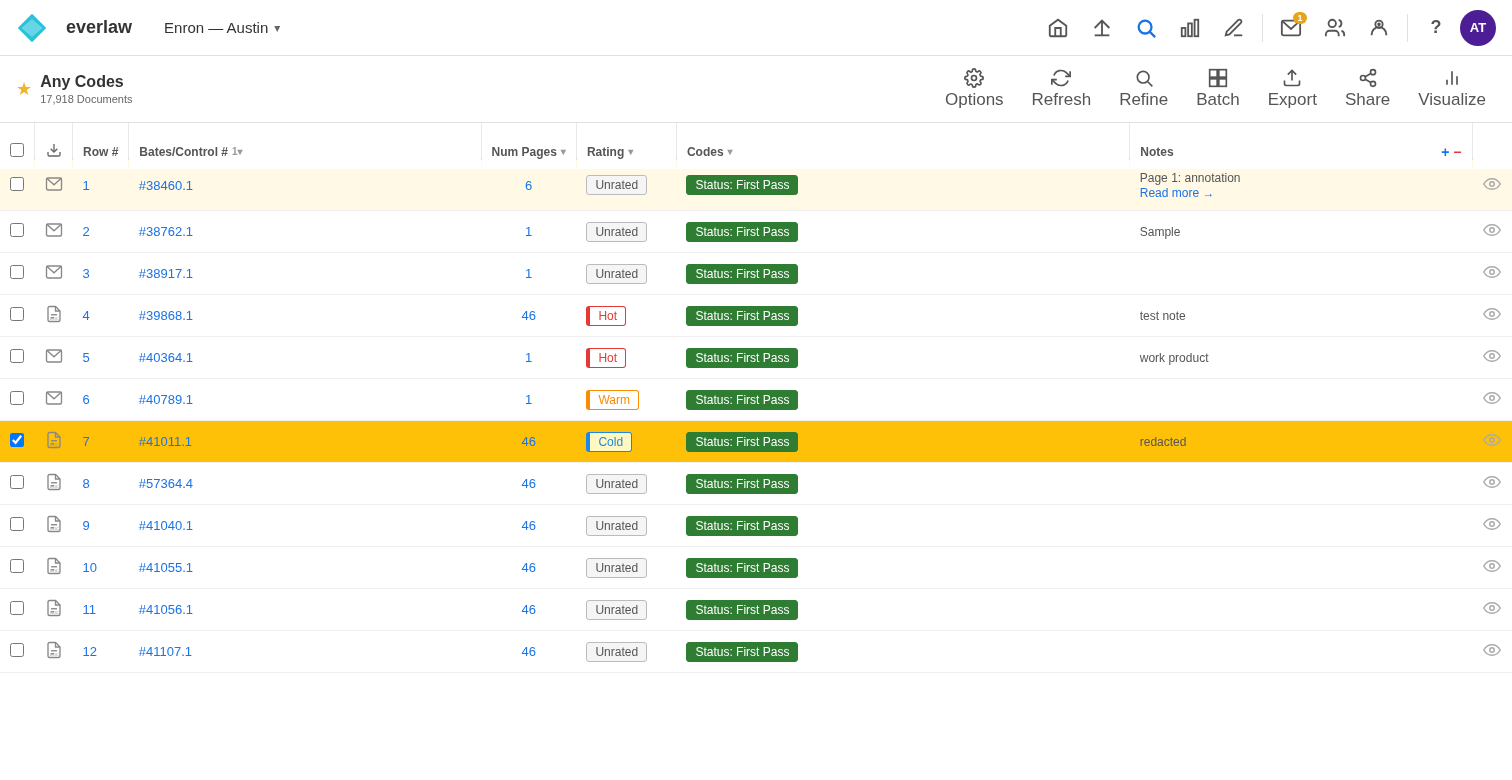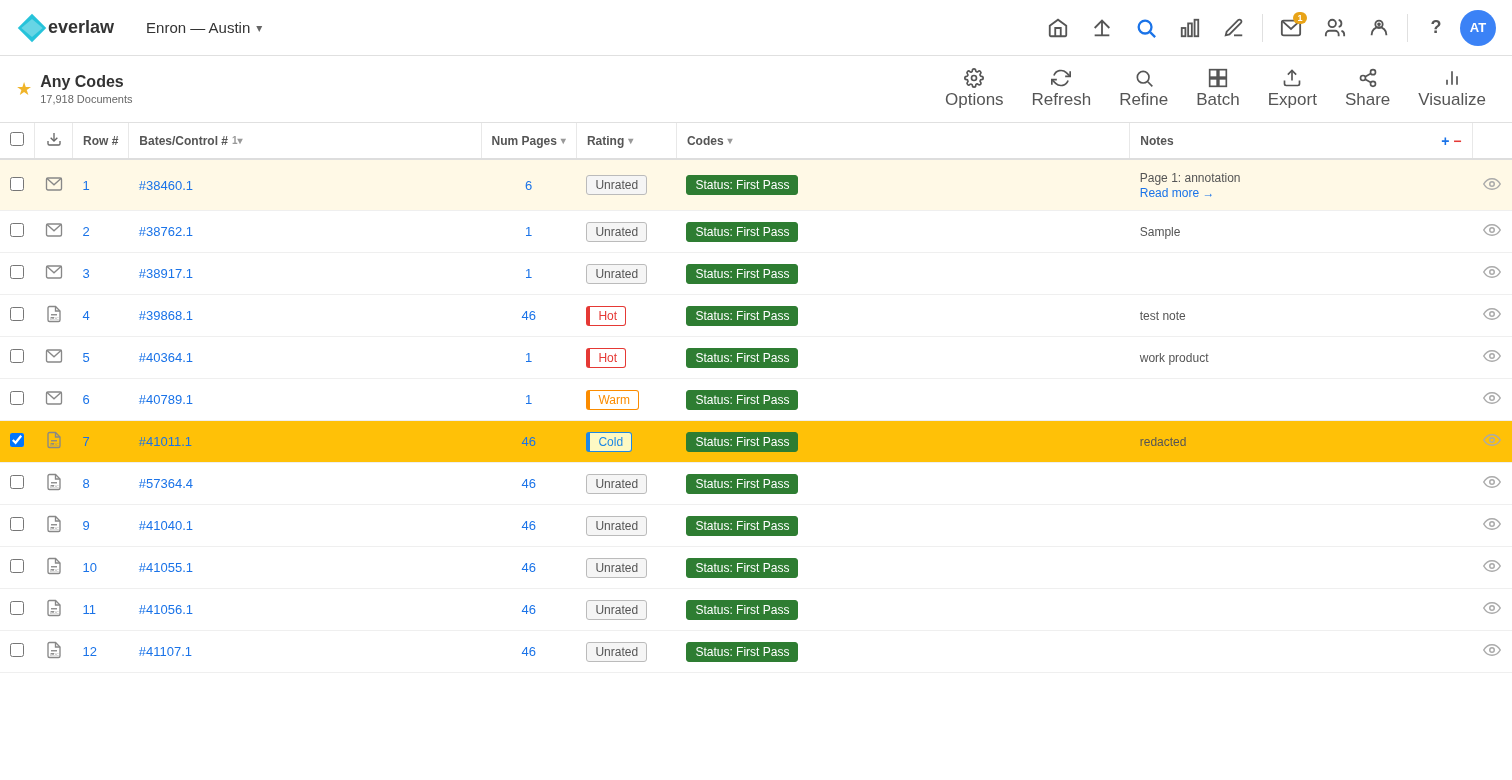--- a/index.html
+++ b/index.html
@@ -4,41 +4,41 @@
   <style>
     * { box-sizing: border-box; margin: 0; padding: 0; }
     body { font-family: -apple-system, BlinkMacSystemFont, 'Segoe UI', sans-serif; font-size: 13px; background: #fff; color: #333; height: 780px; overflow: hidden; }
 
     
     .top-nav {
       display: flex; align-items: center; height: 56px;
       background: #fff; border-bottom: 1px solid #e0e0e0;
       padding: 0 16px; gap: 0;
     }
-    .logo-area { display: flex; align-items: center; gap: 0; margin-right: 24px; }
+    .logo-area { display: flex; align-items: center; gap: 18px; margin-right: 24px; }
     .logo-diamond { width: 32px; height: 32px; }
     .logo-text { font-size: 18px; font-weight: 600; color: #333; }
     .project-selector { display: flex; align-items: center; gap: 6px; font-size: 15px; font-weight: 500; color: #333; padding: 4px 8px; border-radius: 4px; cursor: pointer; }
     .project-selector .chevron { font-size: 12px; color: #666; }
     .nav-spacer { flex: 1; }
     .nav-icons { display: flex; align-items: center; gap: 4px; }
     .nav-icon-btn {
       width: 40px; height: 40px; display: flex; align-items: center; justify-content: center;
       border-radius: 4px; cursor: pointer; color: #555; font-size: 18px; position: relative;
       background: none; border: none;
     }
     .nav-icon-btn.active { color: #1a73e8; }
     .badge {
       position: absolute; top: 4px; right: 4px;
       background: #e8a317; color: #fff; font-size: 9px; font-weight: bold;
       border-radius: 8px; padding: 1px 4px; min-width: 14px; text-align: center;
     }
     .nav-divider { width: 1px; height: 28px; background: #e0e0e0; margin: 0 4px; }
     .avatar-btn {
-      width: 36px; height: 36px; border-radius: 50%; background: #3b82f6;
+      width: 36px; height: 36px; border-radius: 50%; background: #4c1d95;
       display: flex; align-items: center; justify-content: center;
       color: #fff; font-size: 13px; font-weight: bold; cursor: pointer;
     }
 
     
     .sub-header {
       display: flex; align-items: center; justify-content: space-between;
       padding: 8px 16px; border-bottom: 1px solid #e0e0e0; background: #fff;
     }
     .sub-header-left { display: flex; align-items: center; gap: 8px; }
@@ -52,21 +52,21 @@
       font-size: 17px; background: none; border: none;
     }
 
     
     .table-container { overflow-y: auto; height: calc(780px - 56px - 72px); }
     table { width: 100%; border-collapse: collapse; }
     thead tr { background: #fff; border-bottom: 2px solid #ddd; }
     thead th {
       padding: 8px 10px; text-align: left; font-weight: 600; font-size: 12px;
       color: #555; border-right: 1px solid #e8e8e8; white-space: nowrap;
-      position: sticky; top: 0; background: #fff; z-index: 10;
+      position: sticky; top: 11px; background: #fff; z-index: 10;
     }
     thead th:last-child { border-right: none; }
     .th-inner { display: flex; align-items: center; gap: 4px; }
     .sort-icon { color: #999; font-size: 10px; }
 
     tbody tr { border-bottom: 1px solid #efefef; }
     tbody tr.selected-row { background: #ffc107 !important; }
     tbody tr.highlight-row { background: #fff9e6; }
 
     tbody td { padding: 10px 10px; vertical-align: middle; font-size: 13px; }

